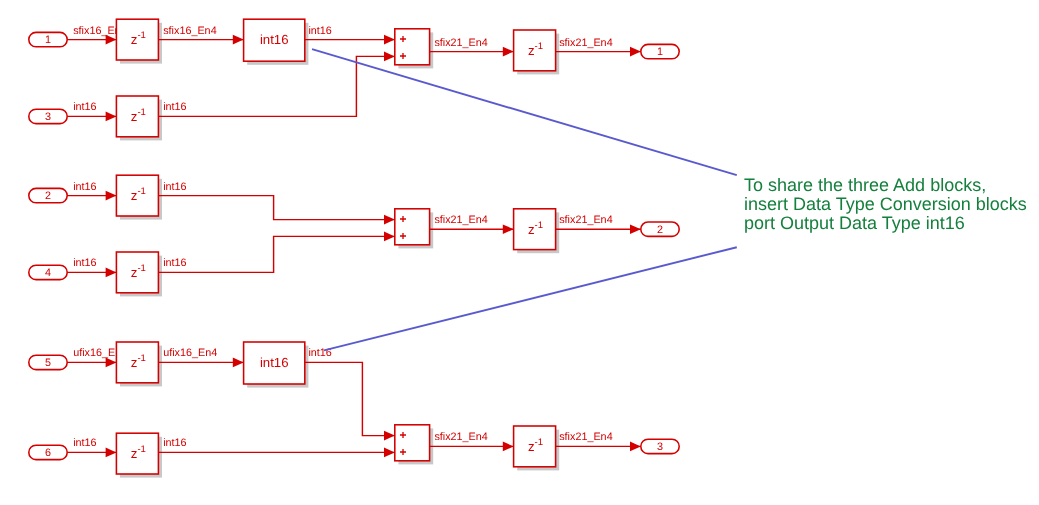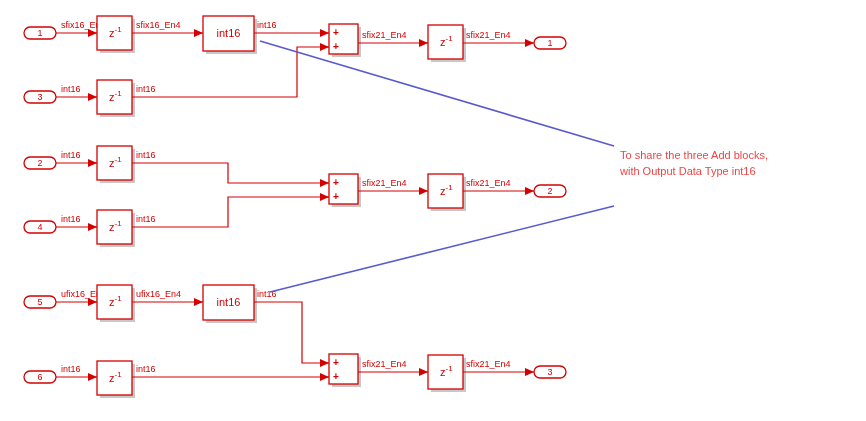--- a/index.html
+++ b/index.html
@@ -8,21 +8,21 @@
   .blk{fill:#ffffff;stroke:#d40000;stroke-width:1.3;}
   .shadow{fill:#c8c8c8;}
   .wire{fill:none;stroke:#d40000;stroke-width:1.2;}
   .arrow{fill:#d40000;}
   .sig{fill:#d40000;font-size:9px;font-family:"Liberation Sans",sans-serif;}
   .btxt{fill:#d40000;font-size:11px;font-family:"Liberation Sans",sans-serif;}
   .plus{fill:#d40000;font-size:10px;font-family:"Liberation Sans",sans-serif;font-weight:bold;}
   .port{fill:#ffffff;stroke:#d40000;stroke-width:1.3;}
   .ptxt{fill:#d40000;font-size:9px;font-family:"Liberation Sans",sans-serif;}
   .anno-line{stroke:#5a5acf;stroke-width:1.6;fill:none;}
-  #annotation{position:absolute;left:620px;top:147px;font-size:11px;line-height:16px;color:#ef4444;font-family:"Liberation Sans",sans-serif;}
+  #annotation{position:absolute;left:620px;top:147px;font-size:15px;line-height:16px;color:#15803d;font-family:"Liberation Sans",sans-serif;}
   #annotation div{white-space:nowrap;}
 </style>
 </head>
 <body>
 
 <svg id="canvas" width="866" height="421" xmlns="http://www.w3.org/2000/svg">
     <g>
       <rect x="24" y="27" width="32" height="12" rx="6" ry="6" class="port"></rect>
       <text x="40" y="36" class="ptxt" text-anchor="middle">1</text>
     </g>
@@ -190,14 +190,15 @@
     <g>
       <rect x="534" y="366" width="32" height="12" rx="6" ry="6" class="port"></rect>
       <text x="550" y="375" class="ptxt" text-anchor="middle">3</text>
     </g>
     <line x1="260" y1="41" x2="614" y2="146" class="anno-line"></line>
     <line x1="270" y1="292" x2="614" y2="206" class="anno-line"></line>
   </svg>
 
 <div id="annotation">
   <div>To share the three Add blocks,</div>
-  <div>with Output Data Type int16</div>
+  <div>insert Data Type Conversion blocks</div>
+  <div>port Output Data Type int16</div>
 </div>
 
 </body></html>

